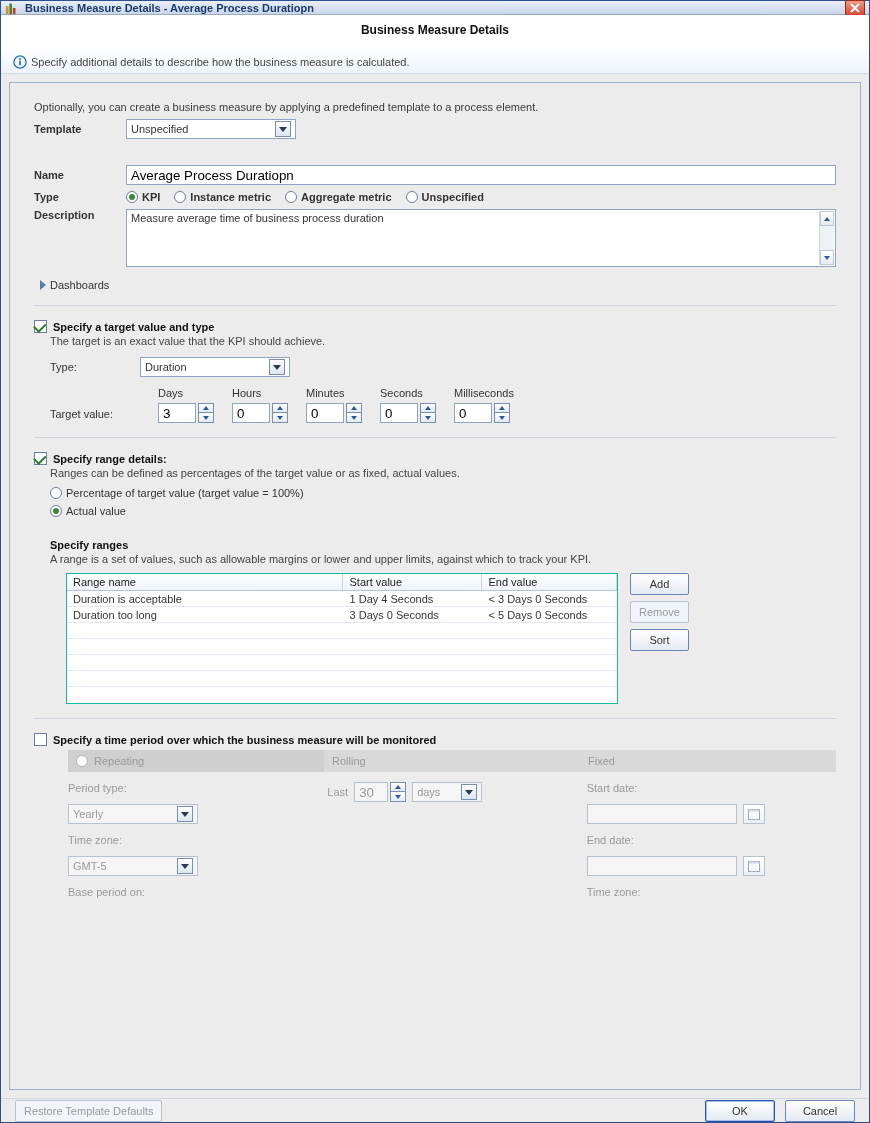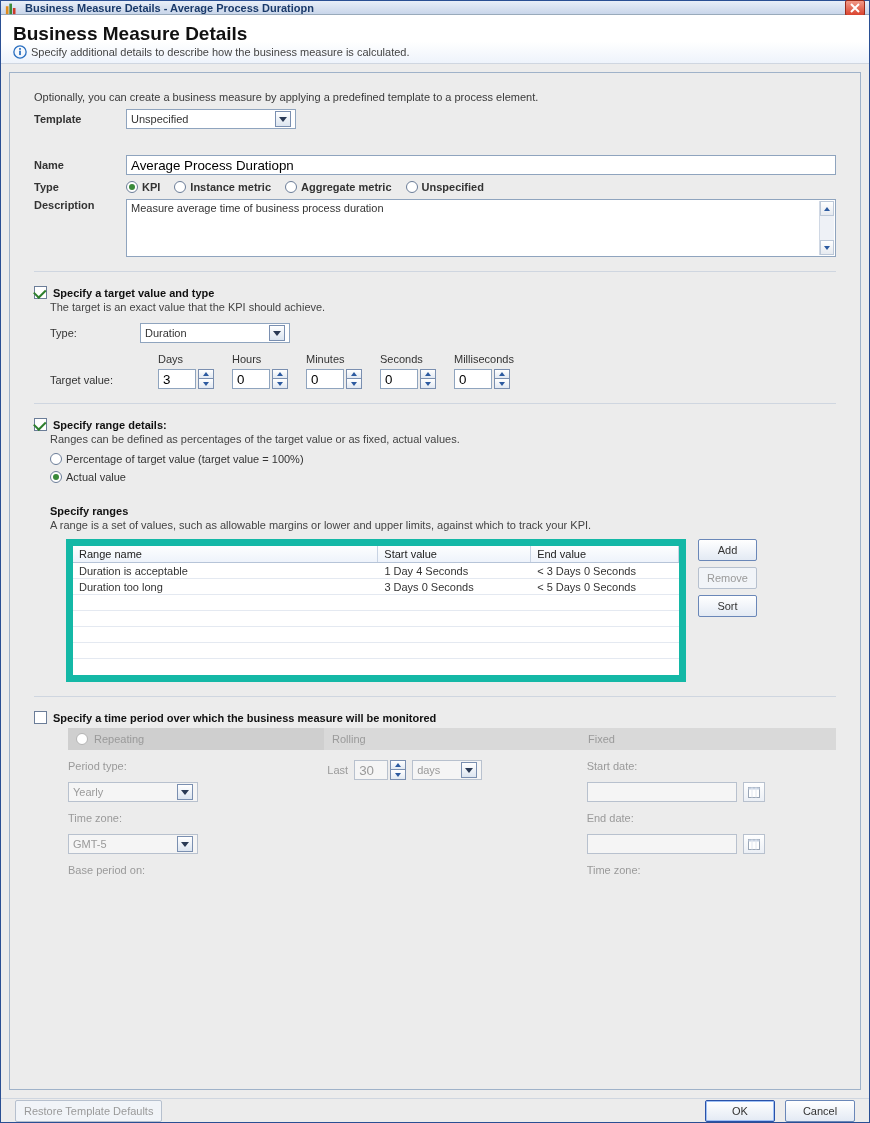--- a/index.html
+++ b/index.html
@@ -4,21 +4,21 @@
 <style>
   * { box-sizing: border-box; }
   html, body { margin:0; padding:0; font-family: "Segoe UI", Tahoma, sans-serif; font-size:11px; color:#333; }
   .window { width:870px; height:1123px; border:1px solid #2a4f93; background:#fff; position:relative; display:flex; flex-direction:column; }
   .titlebar { height:14px; background:linear-gradient(#e8eef8,#c9d6ea); display:flex; align-items:center; padding:0 4px; border-bottom:1px solid #9ab; }
   .titlebar .app-icon { width:14px; height:14px; margin-right:6px; display:inline-flex; }
   .titlebar .title { font-weight:bold; color:#1a3a6a; }
   .close-btn { margin-left:auto; width:20px; height:16px; background:linear-gradient(#f29a88,#d9432e); border:1px solid #9a2b1a; border-radius:2px; display:flex; align-items:center; justify-content:center; cursor:pointer; }
   .close-btn svg { width:10px; height:10px; }
   .header { padding:8px 12px 4px 12px; background:linear-gradient(#fff 0%,#fff 55%,#eef3fb 100%); border-bottom:1px solid #cfd6e0; }
-  .header h1 { margin:0 0 0 0; font-size:19px; font-weight:bold; color:#111; }
+  .header h1 { margin:0 0 18px 0; font-size:12px; font-weight:bold; color:#111;text-align:center; }
   .header .subtitle { display:flex; align-items:center; gap:4px; color:#444; }
   .info-icon { width:14px; height:14px; display:inline-flex; }
   .body { flex:1; position:relative; padding:8px; background:#ececec; overflow:hidden; }
   .scroll-pane { position:absolute; inset:8px; border:1px solid #9fb2c9; background:#ececec; overflow-y:scroll; padding:18px 24px 8px 24px; }
   .intro { color:#3a3a3a; }
   .row { display:flex; align-items:center; margin:6px 0; }
   .row > label.lbl, .row > .lbl { width:92px; font-weight:bold; }
   .row.plain > .lbl { font-weight:normal; }
   .select, .text, .textarea { border:1px solid #8fa4be; background:#fff; }
   .select { height:20px; display:flex; align-items:center; padding:0 4px; gap:4px; position:relative; }
@@ -45,21 +45,21 @@
   .spinner .text { width:38px; height:20px; }
   .spinner .spin-btns { display:flex; flex-direction:column; margin-left:2px; }
   .spin-b { width:16px; height:10px; border:1px solid #7a8fb0; background:linear-gradient(#fff,#e2e9f2); display:flex; align-items:center; justify-content:center; }
   .spin-b + .spin-b { border-top:none; }
   .chev-up-sm { width:0;height:0;border-left:3px solid transparent;border-right:3px solid transparent;border-bottom:4px solid #2c5aa0; }
   .chev-dn-sm { width:0;height:0;border-left:3px solid transparent;border-right:3px solid transparent;border-top:4px solid #2c5aa0; }
   .duration-grid { display:flex; gap:18px; margin-top:4px; }
   .duration-grid .col { display:flex; flex-direction:column; gap:4px; }
   .subrow { display:flex; align-items:flex-end; gap:18px; }
   .subrow > .lbl2 { width:90px; padding-bottom:3px; }
-  .table { border:7px solid #14b8a6; background:#fff; width:620px; }
+  .table { border:1px solid #14b8a6; background:#fff; width:552px; }
   .table .thead { display:flex; background:linear-gradient(#fdfefe,#eef3fb); border-bottom:1px solid #b6c4d8; }
   .table .th, .table .td { padding:2px 6px; }
   .table .th { border-right:1px solid #c8d3e3; font-weight:normal; color:#222; }
   .table .tr { display:flex; border-bottom:1px solid #e4e9f1; height:16px; }
   .c1 { width:310px; } .c2 { width:155px; } .c3 { width:150px; }
   .btncol { display:flex; flex-direction:column; gap:6px; margin-left:12px; }
   .btn { min-width:54px; height:22px; border:1px solid #6a87b8; background:linear-gradient(#fff,#e3eaf4); border-radius:2px; padding:0 8px; display:inline-flex; align-items:center; justify-content:center; cursor:pointer; }
   .btn.disabled { color:#9a9a9a; border-color:#b6c0ce; background:#f1f4f8; cursor:default; }
   .tabbar { display:flex; background:#d9d9d9; height:22px; align-items:stretch; margin-top:4px; }
   .tabbar .tab { flex:1; display:flex; align-items:center; padding:0 8px; color:#9a9a9a; gap:6px; }
@@ -167,20 +167,24 @@
             <div class="sbtn">
                 <span class="chev-up-sm"></span>
               </div>
             <div class="sbtn">
                 <span class="chev-dn-sm"></span>
               </div>
           </div>
         </div>
       </div>
 
+      <div class="disclosure">
+        <span class="tri-right"></span>
+        <span>Dashboards</span>
+      </div>
 
       <hr class="hr">
 
       <div class="check-row">
         <span class="check on"></span>
         <span class="section-title">Specify a target value and type</span>
       </div>
       <div class="muted indent">The target is an exact value that the KPI should achieve.</div>
 
       <div class="indent">

